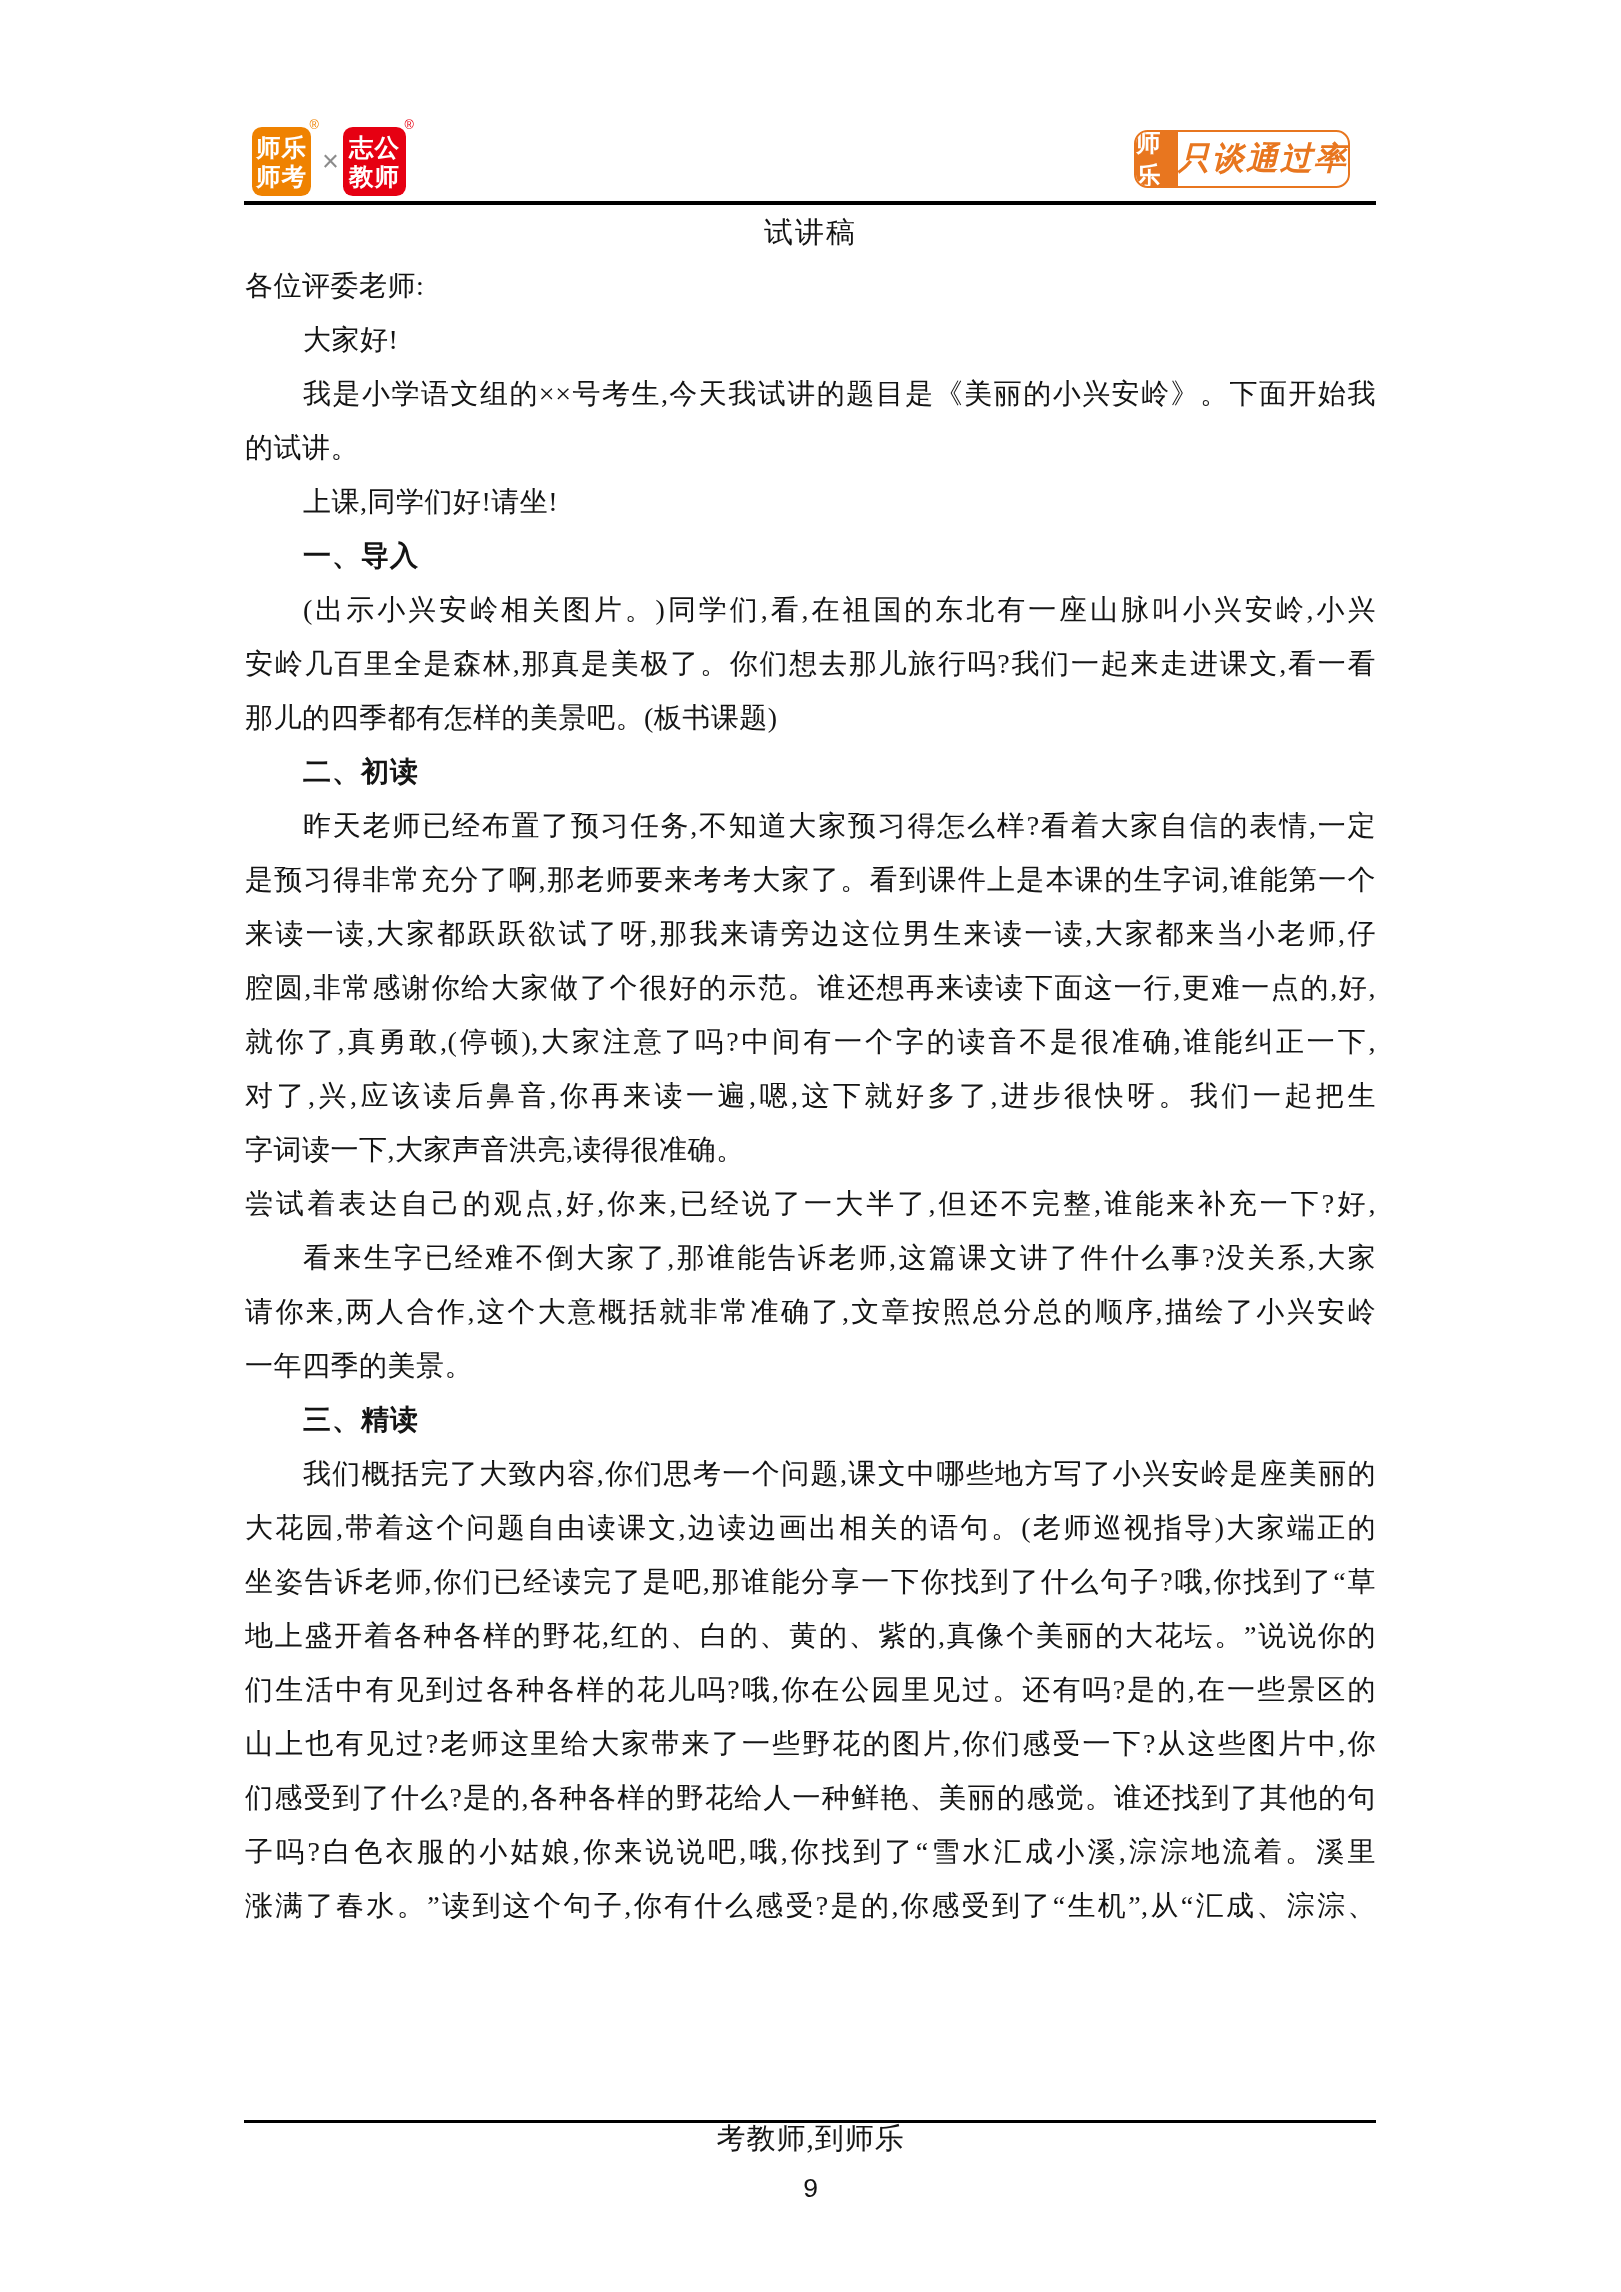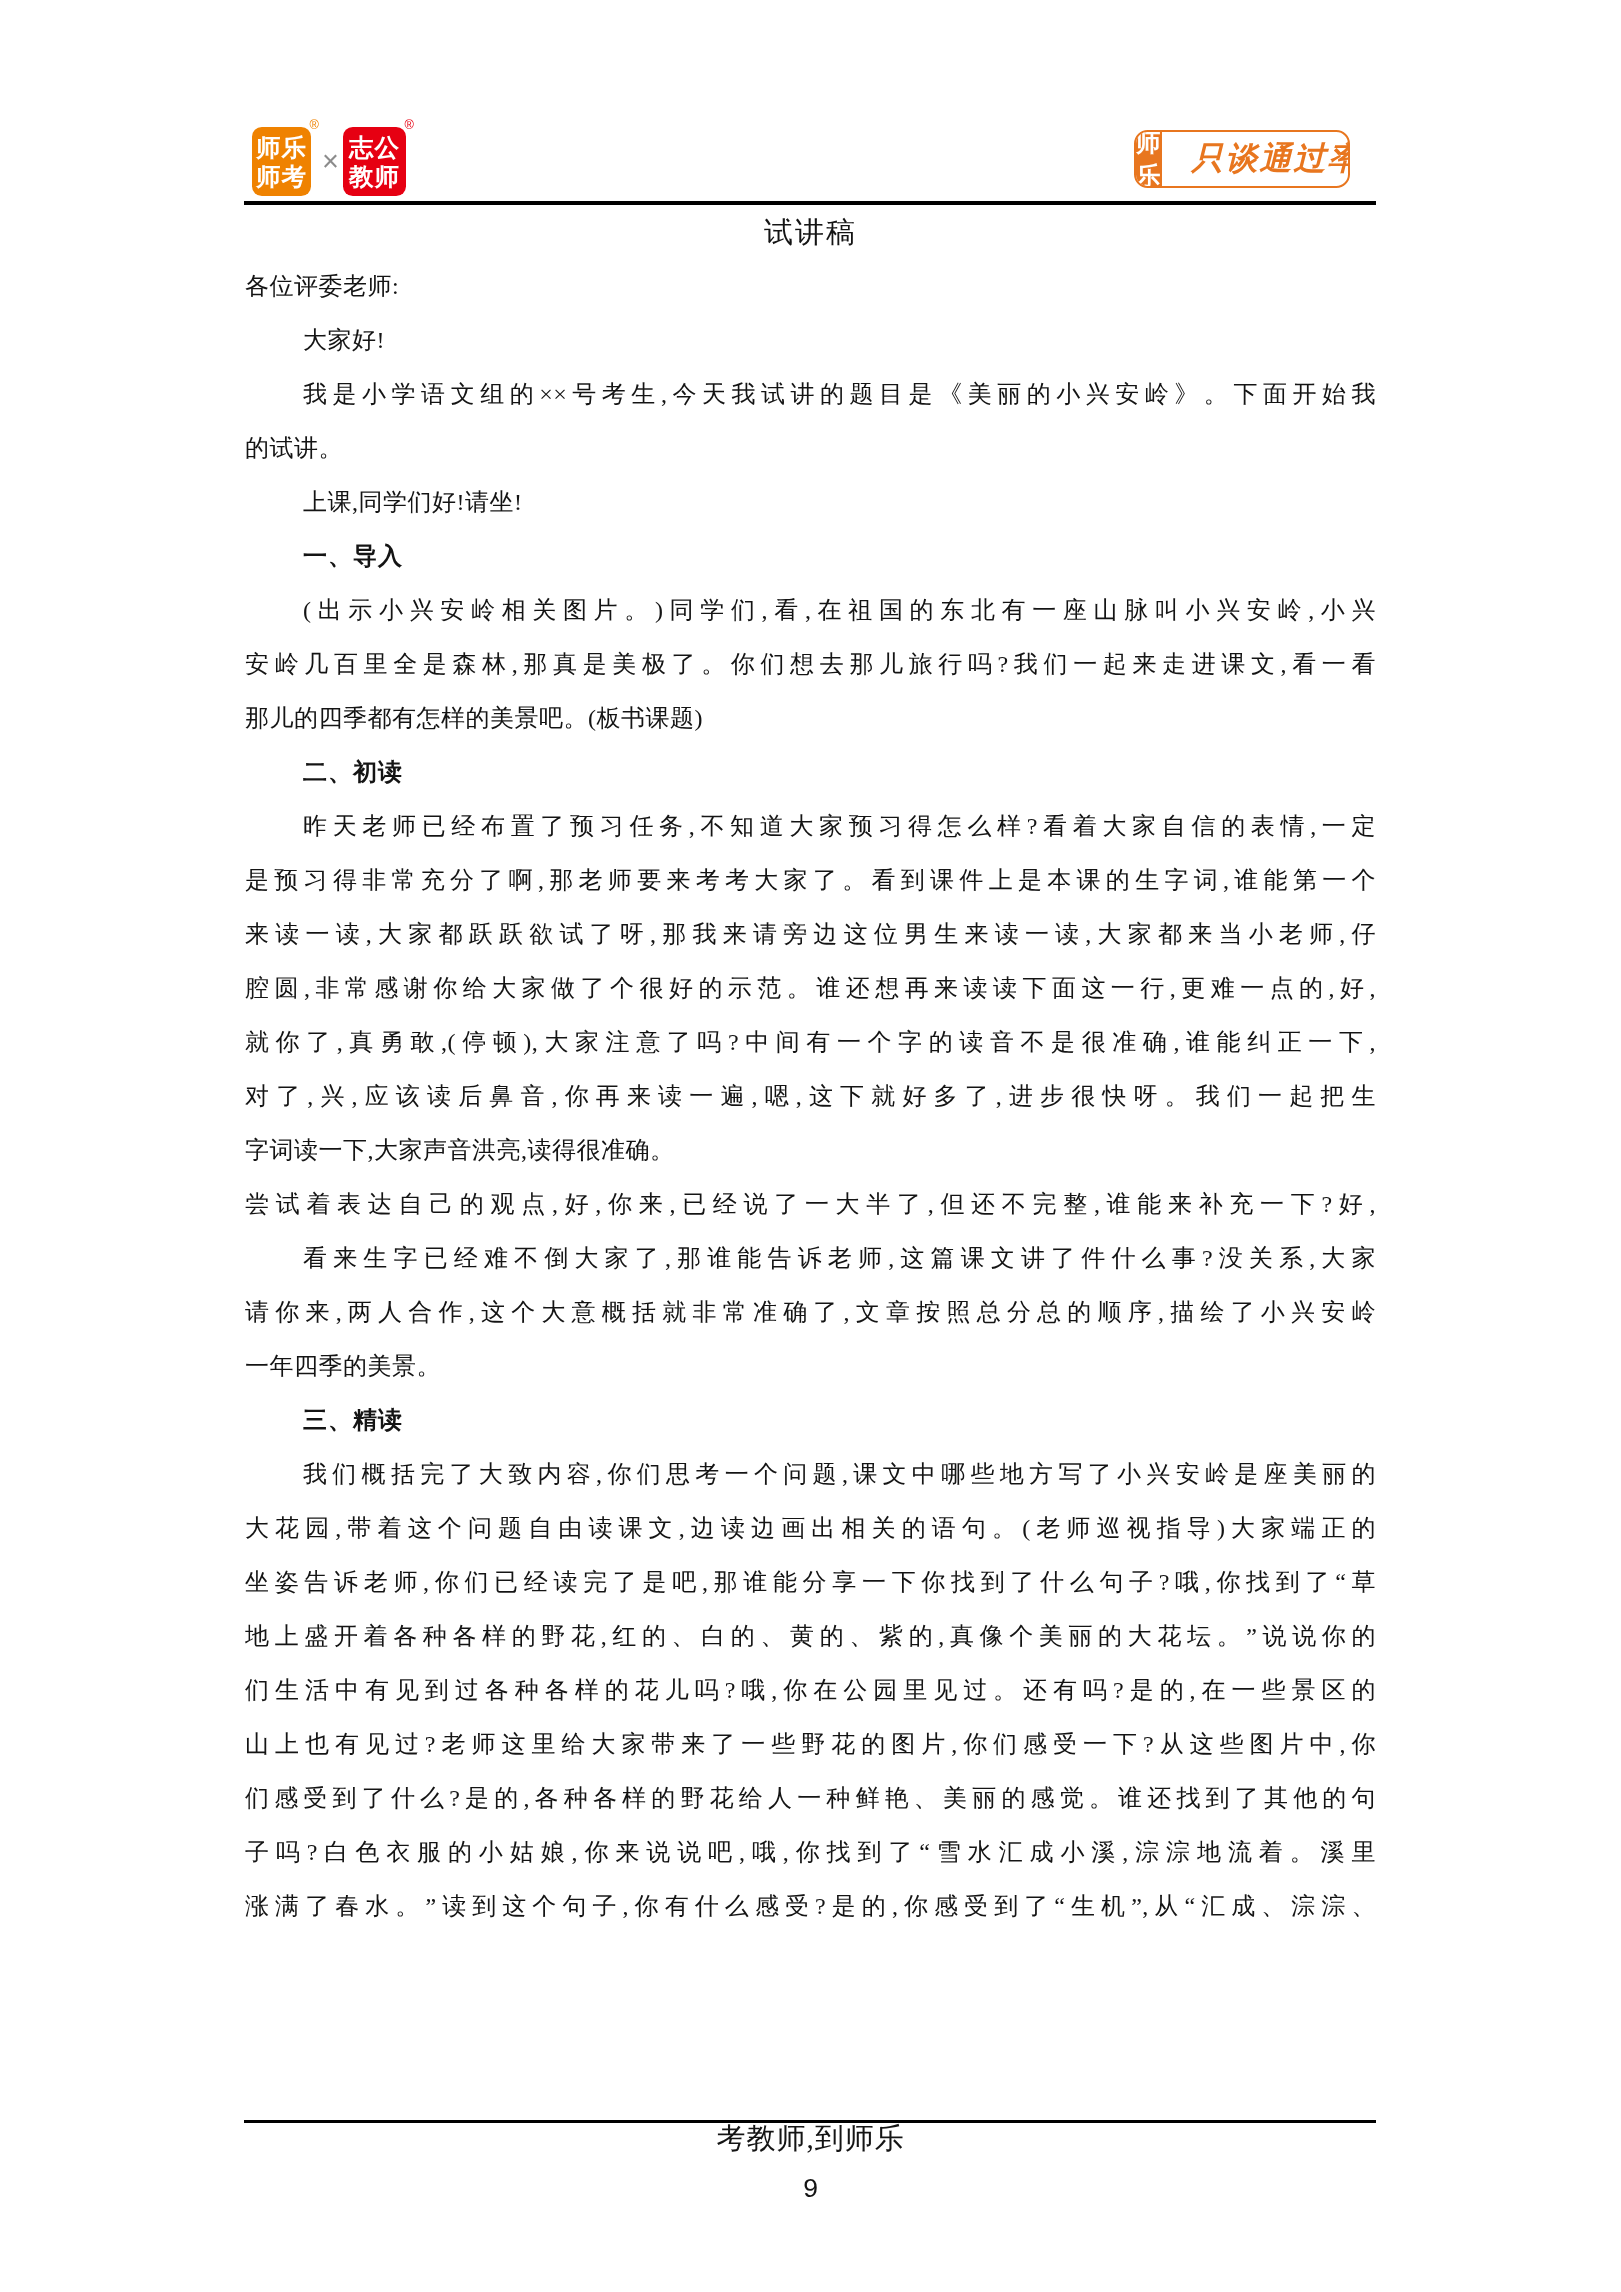--- a/index.html
+++ b/index.html
@@ -51,36 +51,35 @@
     display:flex;align-items:center;justify-content:center;
     letter-spacing:1px;
   }
   #banner .b-right{
     flex:1;display:flex;align-items:center;justify-content:center;
     color:var(--banner_orange);
     font-family:Liberation Serif, serif;
     font-style:italic;font-weight:bold;
     font-size:32px;letter-spacing:2px;
     white-space:nowrap;
-    padding-left:30px;
   }
 
   
   .rule{position:absolute;left:244px;width:1132px;background:var(--rule);}
   #header-rule{top:201px;height:3.9px;}
   #footer-rule{top:2120px;height:2.9px;}
 
   
   #flow{
     position:absolute;left:245px;top:205px;width:1131px;
     color:var(--text);
   }
   .line{
     height:54px;line-height:54px;
-    font-size:24px;
+    font-size:28px;
     letter-spacing:0.5px;
   }
   .ttl{
     text-align:center;font-weight:normal;font-size:29px;letter-spacing:2px;
   }
   .ind{text-indent:58px;}
   .jst{text-align:justify;text-align-last:justify;}
   .head{
     font-family:"Liberation Sans","DejaVu Sans",sans-serif;
     font-weight:bold;letter-spacing:1px;

